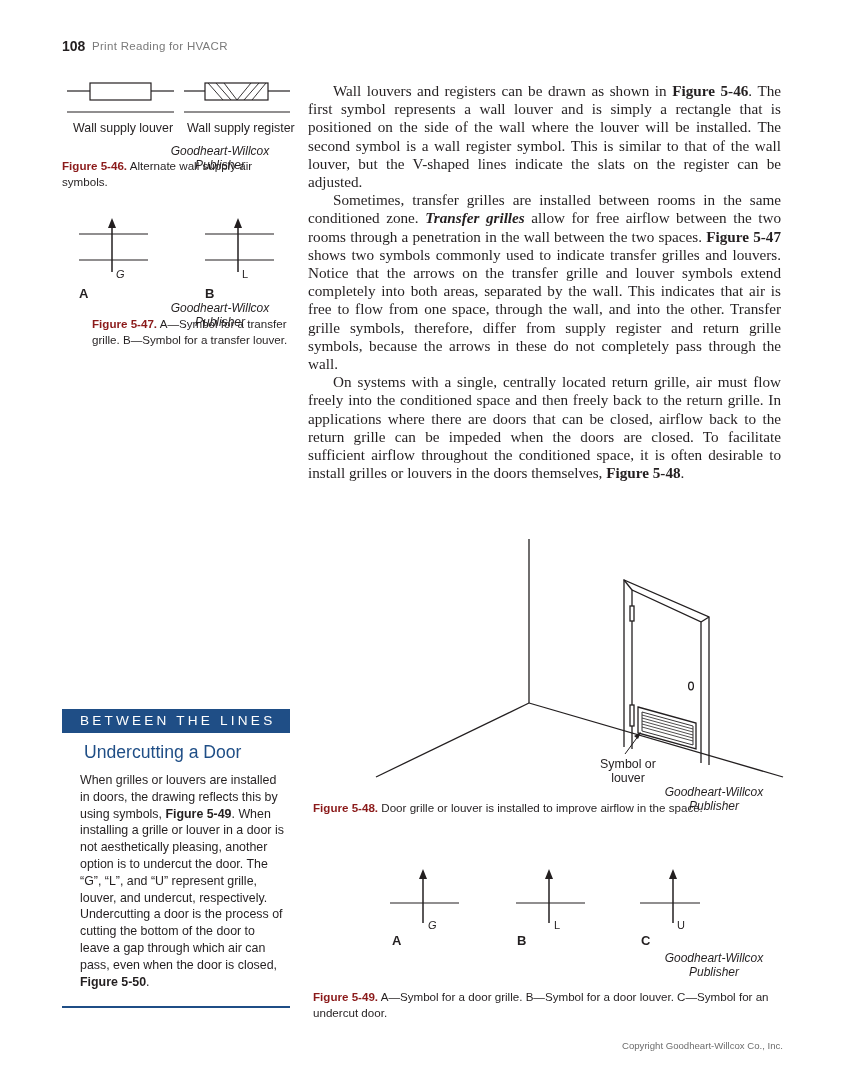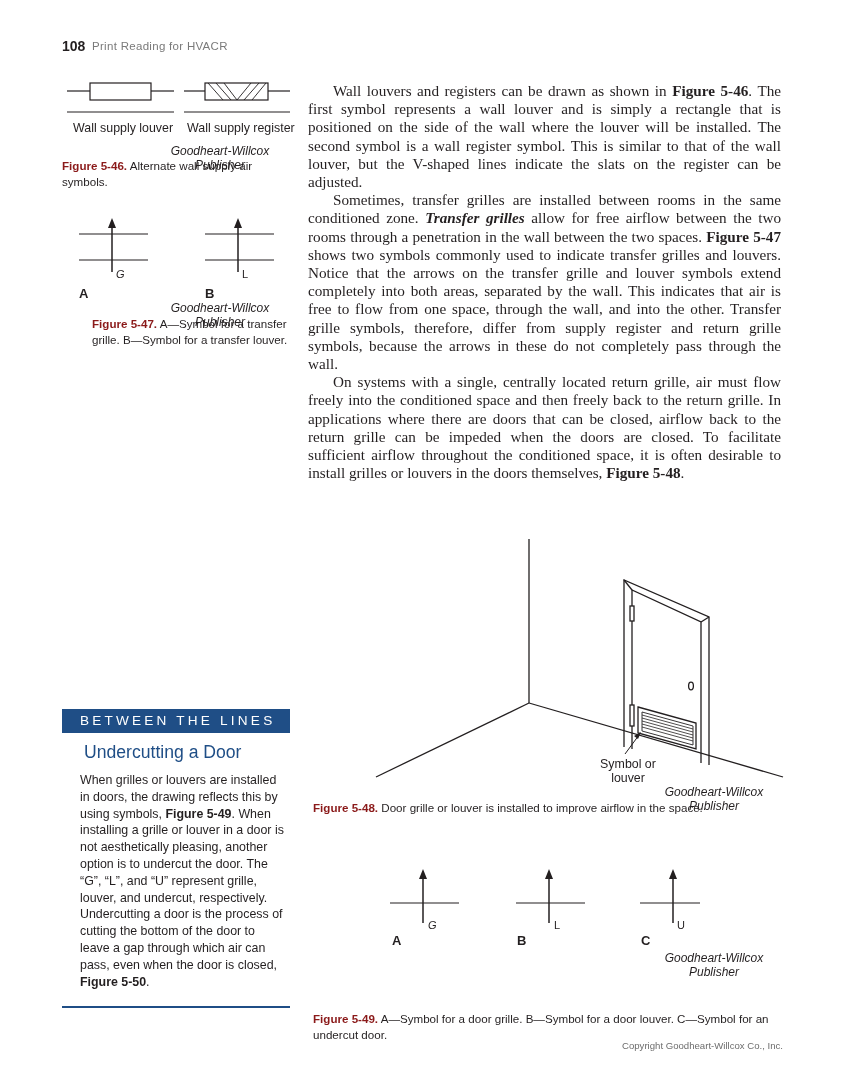--- a/index.html
+++ b/index.html
@@ -153,21 +153,21 @@
     <polygon points="289,14 297,14 293,4" stroke="none"></polygon>
   </g>
   <text x="48" y="64" font-size="11" font-style="italic" fill="#231f20">G</text>
   <text x="174" y="64" font-size="11" fill="#231f20">L</text>
   <text x="297" y="64" font-size="11" fill="#231f20">U</text>
   <text x="12" y="80" font-size="13" font-weight="bold" fill="#231f20">A</text>
   <text x="137" y="80" font-size="13" font-weight="bold" fill="#231f20">B</text>
   <text x="261" y="80" font-size="13" font-weight="bold" fill="#231f20">C</text>
 </svg>
 <div class="abs sans credit" style="left:640px;top:951px;width:148px;">Goodheart-Willcox Publisher</div>
-<div class="abs sans caption" style="left:313px;top:1011px;width:475px;">
+<div class="abs sans caption" style="left:313px;top:989px;width:475px;">
   <span class="fig">Figure 5-49.</span><span> A—Symbol for a door grille. B—Symbol for a door louver. C—Symbol for an undercut door.</span>
 </div>
 
 <div class="abs sb-bar"></div>
 <div class="abs sans sb-bar-title">BETWEEN THE LINES</div>
 <div class="abs sans sb-title">Undercutting a Door</div>
 <div class="abs sans sb-body"><span>When grilles or louvers are installed in doors, the drawing reflects this by using symbols, </span><b>Figure 5-49</b><span>. When installing a grille or louver in a door is not aesthetically pleasing, another option is to undercut the door. The “G”, “L”, and “U” represent grille, louver, and undercut, respectively. Undercutting a door is the process of cutting the bottom of the door to leave a gap through which air can pass, even when the door is closed, </span><b>Figure 5-50</b><span>.</span></div>
 <div class="abs sb-rule"></div>
 
 <div class="abs sans copyright">Copyright Goodheart-Willcox Co., Inc.</div>

